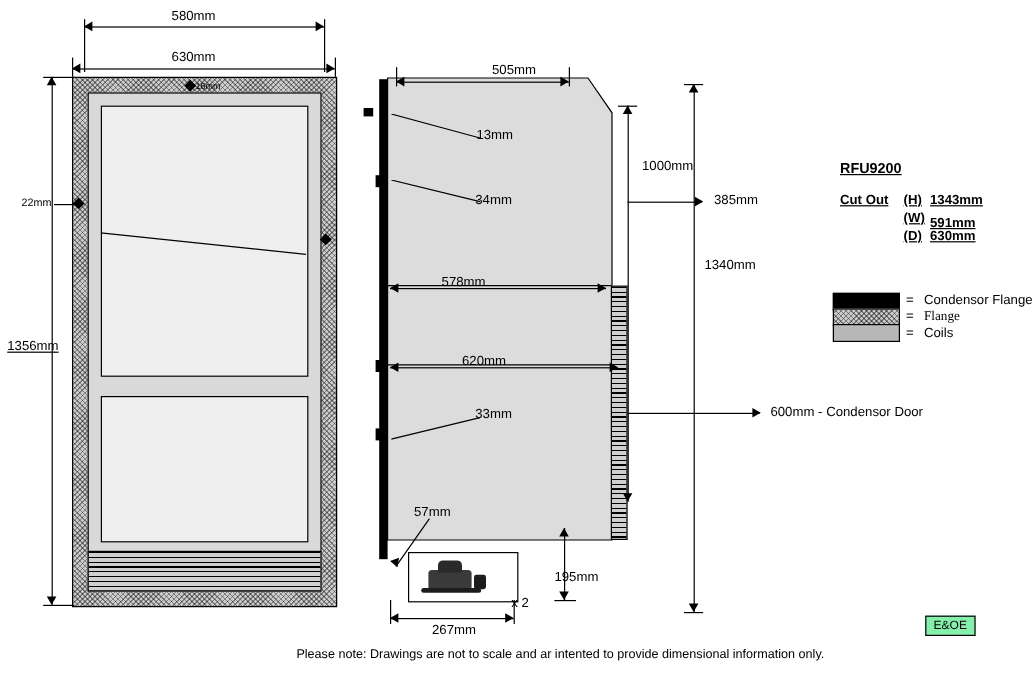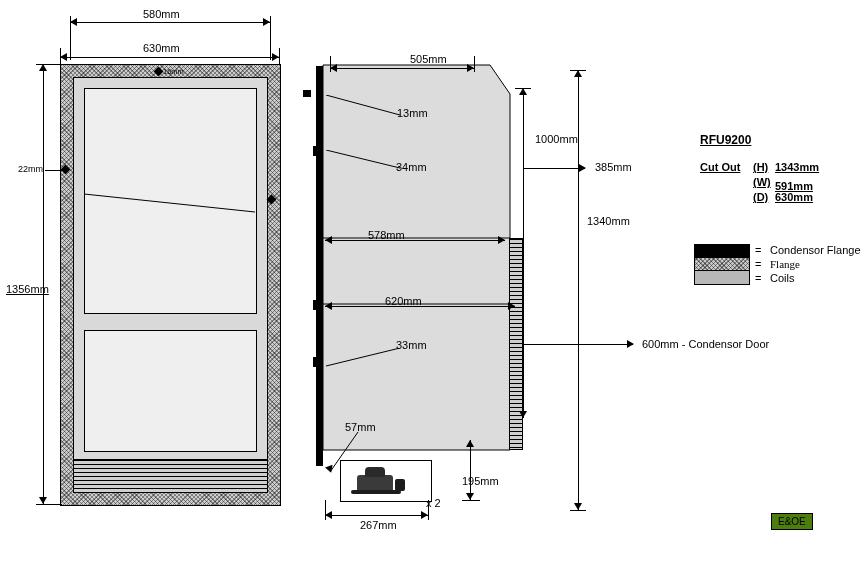--- a/index.html
+++ b/index.html
@@ -92,21 +92,21 @@
     background-image:
       repeating-linear-gradient(45deg, rgba(0,0,0,0.4) 0 1px, rgba(0,0,0,0) 1px 3px),
       repeating-linear-gradient(-45deg, rgba(0,0,0,0.4) 0 1px, rgba(0,0,0,0) 1px 3px);
   }
   .sw-door { background: #b8b8b8; }
   .boxed {
     position: absolute;
     border: 1px solid #000;
     padding: 2px 6px;
     font-size: 10px;
-    background: #4d7c0f;
+    background: #86efac;
   }
   .compressor-box {
     position: absolute;
     border: 1px solid #000;
     background: #fff;
   }
   .comp-body {
     position: absolute;
     background: #3a3a3a;
     border-radius: 3px;
@@ -288,14 +288,15 @@
 
   <div class="legend-sw sw-flange" style="left:694px; top:257px;"></div>
   <div class="lbl" style="left:755px; top:258px;">=</div>
   <div class="lbl" style="left:770px; top:258px;font-family:Liberation Serif, serif;">Flange</div>
 
   <div class="legend-sw sw-door" style="left:694px; top:270px;"></div>
   <div class="lbl" style="left:755px; top:272px;">=</div>
   <div class="lbl" style="left:770px; top:272px;">Coils</div>
 
   <div class="boxed" style="left:771px; top:513px;">E&amp;OE</div>
+  <div class="note" style="left:247px; top:539px;">Please note: Drawings are not to scale and ar   intented to provide dimensional information only.</div>
 
 </div>
 
 </body></html>

